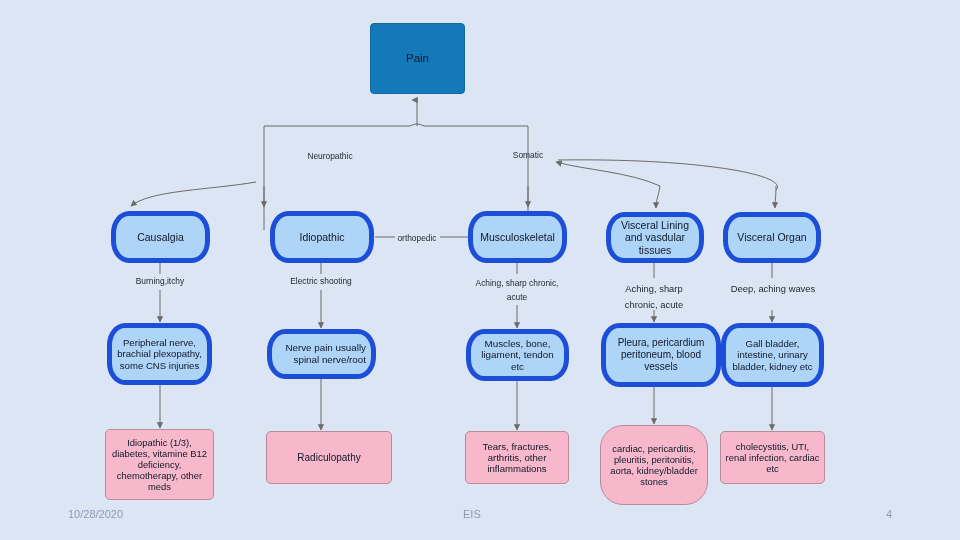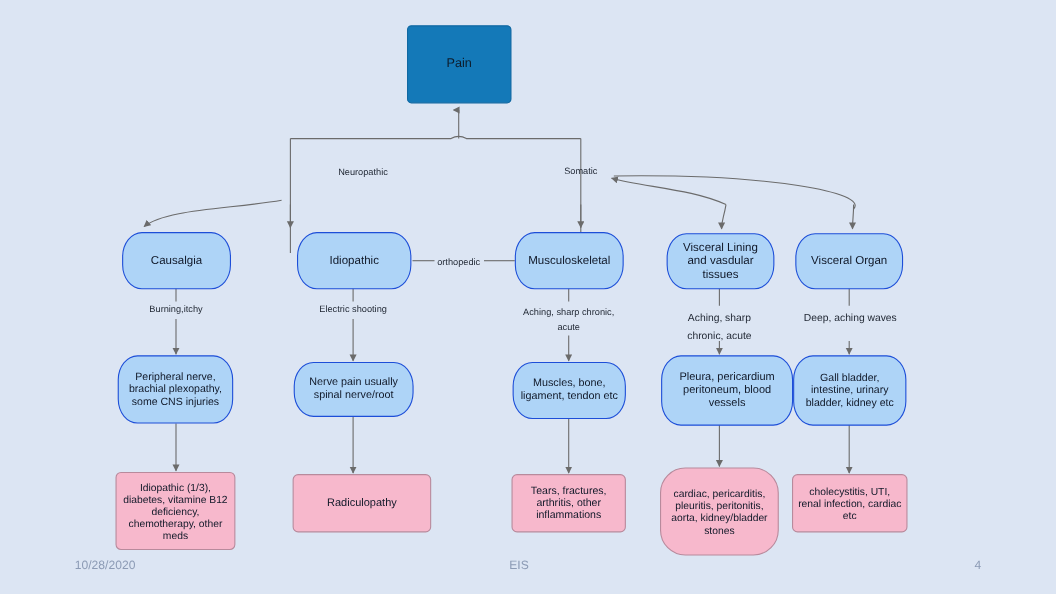--- a/index.html
+++ b/index.html
@@ -42,21 +42,21 @@
   .root-node {
     background: #1479b8;
     border: 1px solid #1068a2;
     border-radius: 4px;
     color: #0d1b2a;
     font-size: 11.5px;
   }
 
   .blue-node {
     background: #aed4f7;
-    border: 1px solid #1d4ed8;
+    border: 5px solid #1d4ed8;
     border-radius: 18px / 22px;
     font-size: 10.5px;
   }
 
   .pink-node {
     background: #f7b8cc;
     border: 1px solid #b88a9c;
     border-radius: 5px;
     font-size: 10px;
   }
@@ -190,21 +190,21 @@
   <div class="edge-label multi" style="left:609px; top:281px; width:90px; font-size:9.4px;">
     <span>Aching, sharp chronic, acute</span>
   </div>
   <div class="edge-label multi" style="left:729px; top:281px; width:88px; font-size:9.4px;">
     <span>Deep, aching waves</span>
   </div>
 
   <div class="node blue-node" style="left:107px; top:323px; width:105px; height:62px; padding:0 5px; font-size:9.6px;">
     <span>Peripheral nerve, brachial plexopathy, some CNS injuries</span>
   </div>
-  <div class="node blue-node" style="left:267px; top:329px; width:109px; height:50px; padding:0 5px; font-size:9.8px;">
+  <div class="node blue-node" style="left:267px; top:329px; width:109px; height:50px; padding:0 5px; font-size:9.8px;text-align:right;">
     <span>Nerve pain usually spinal nerve/root</span>
   </div>
   <div class="node blue-node" style="left:466px; top:329px; width:103px; height:52px; padding:0 5px; font-size:9.8px;">
     <span>Muscles, bone, ligament, tendon etc</span>
   </div>
   <div class="node blue-node" style="left:601px; top:323px; width:120px; height:64px; padding:0 4px; font-size:10px;">
     <span>Pleura, pericardium peritoneum, blood vessels</span>
   </div>
   <div class="node blue-node" style="left:721px; top:323px; width:103px; height:64px; padding:0 4px; font-size:9.6px;">
     <span>Gall bladder, intestine, urinary bladder, kidney etc</span>

